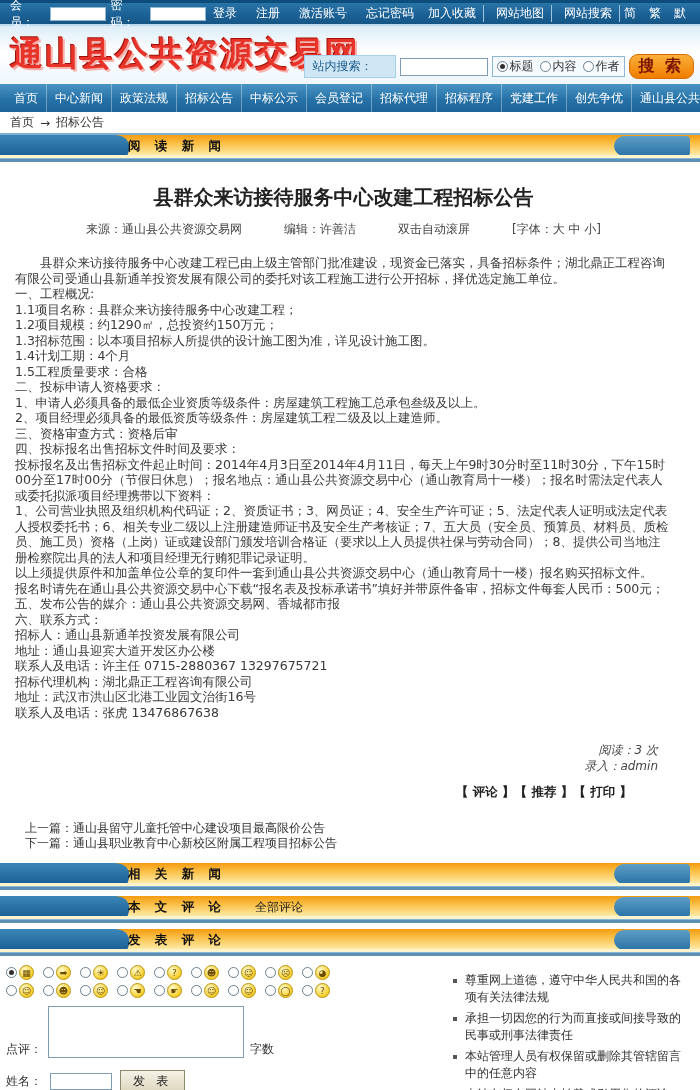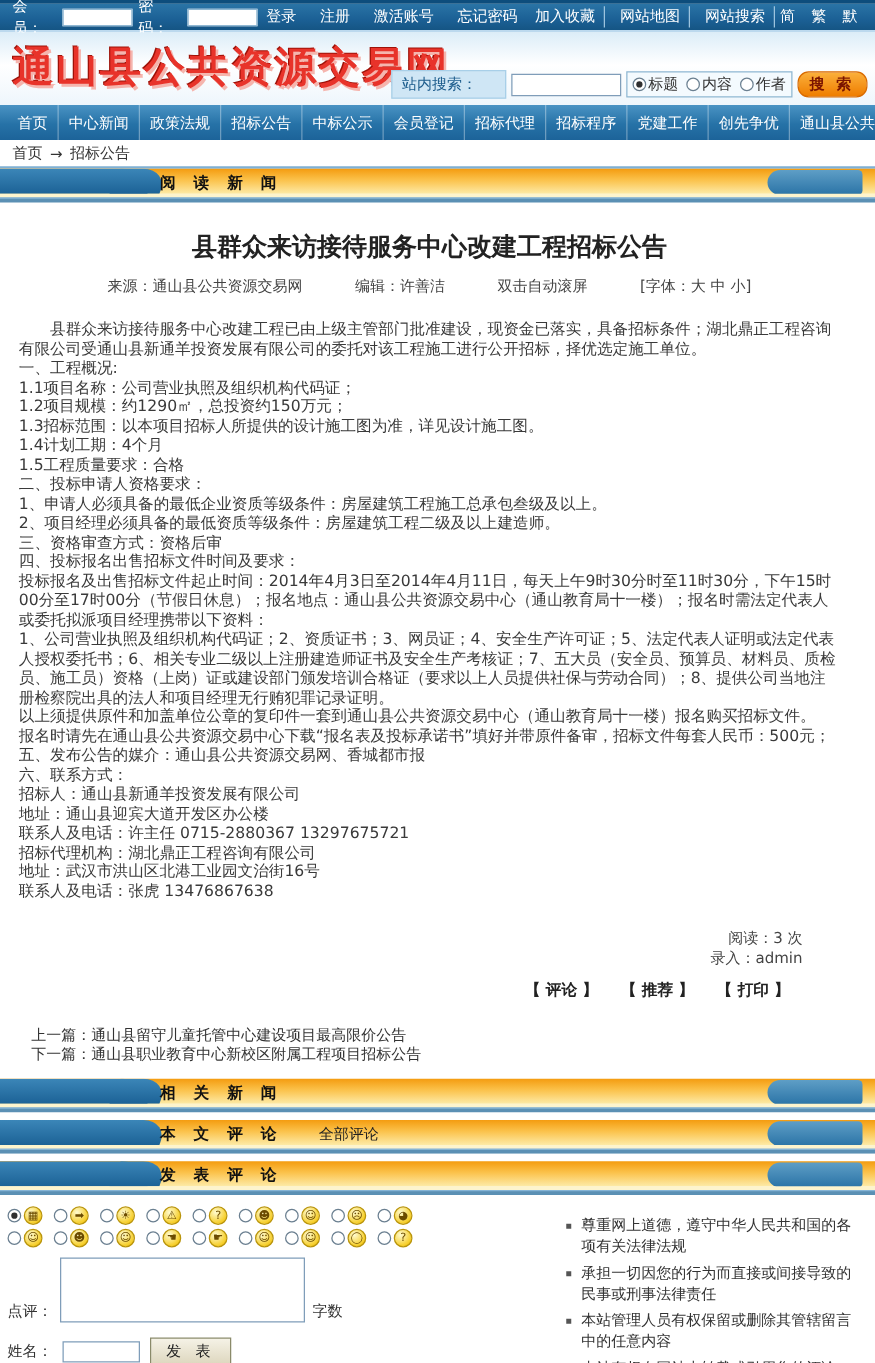--- a/index.html
+++ b/index.html
@@ -17,21 +17,21 @@
   
   .header { position:relative; height:58px; background:linear-gradient(#dcedf8,#ffffff 45%,#eef6fc); }
   .logo { position:absolute; left:10px; top:6px; font-size:33px; font-weight:bold; color:#e8332a; letter-spacing:2px; text-shadow:2px 2px 0 #f5b5ae, -1px -1px 0 #9e1208; font-family:"DejaVu Serif","Liberation Serif",serif; }
   .searchrow { position:absolute; right:6px; bottom:5px; display:flex; align-items:center; gap:4px; }
   .search-label { background:#cfe6f5; border:1px solid #a8cfe8; color:#1c5c8c; padding:2px 22px 2px 8px; font-size:12px; }
   .search-input { width:88px; height:18px; border:1px solid #7f9db9; background:#fff; }
   .radiobox { display:flex; align-items:flex-end; border:1px solid #8fb7d2; background:#f4fafe; padding:1px 4px; gap:6px; }
   .radio { width:11px; height:11px; border:1px solid #6a7f90; border-radius:50%; background:#fff; display:inline-block; position:relative; }
   .radio.on::after { content:""; position:absolute; left:2px; top:2px; width:5px; height:5px; border-radius:50%; background:#2f2f2f; }
   .ritem { display:inline-flex; align-items:center; gap:2px; color:#333; cursor:pointer; }
-  .search-btn { background:linear-gradient(#fbb03b,#ef7d00); border:1px solid #d96b00; border-radius:9px; color:#7a1400; font-weight:bold; font-size:12px; padding:1px 9px; cursor:pointer; letter-spacing:3px; }
+  .search-btn { background:linear-gradient(#fbb03b,#ef7d00); border:1px solid #d96b00; border-radius:9px; color:#7a1400; font-weight:bold; font-size:16px; padding:1px 9px; cursor:pointer; letter-spacing:3px; }
 
   
   .nav { height:28px; background:linear-gradient(#4a93c4,#2672a7 55%,#1c6399); display:flex; align-items:center; color:#fff; }
   .nav-deco { width:44px; height:22px; margin-left:6px; background:radial-gradient(circle at 35% 40%, rgba(255,255,255,.28) 0 7px, transparent 8px), radial-gradient(circle at 60% 45%, rgba(255,255,255,.22) 0 8px, transparent 9px); }
   .nav-item { padding:0 8px; height:100%; display:flex; align-items:center; border-left:1px solid rgba(255,255,255,.35); font-size:12px; white-space:nowrap; cursor:pointer; }
   .nav-item:first-of-type { border-left:none; }
   .nav-user { margin-left:auto; margin-right:10px; width:18px; height:18px; border-radius:50% 50% 4px 4px; background:rgba(255,255,255,.25); }
 
   
   .crumb { height:23px; display:flex; align-items:center; gap:6px; padding:0 10px; color:#333; border-bottom:2px solid #7fb0d4; }
@@ -48,23 +48,23 @@
   .secline-y { height:3px; background:#fdf4cd; }
   .secline-b { height:4px; background:#5b90b4; border-top:1px solid #86b5d6; }
   .gapline { height:6px; background:#fff; }
 
   
   .article { padding:8px 28px 6px 15px; }
   .art-title { text-align:center; font-size:20px; font-weight:bold; color:#222; margin:14px 0 10px; }
   .art-meta { display:flex; justify-content:center; gap:42px; color:#444; font-size:12px; margin-bottom:17px; }
   .art-meta .fontctl { cursor:pointer; }
   .para { font-size:12.5px; line-height:15.5px; color:#3a3a3a; word-break:break-all; }
-  .views { text-align:right; color:#444; font-size:12px; line-height:16px; margin:22px 30px 10px 0; }
+  .views { text-align:right; color:#444; font-size:12px; line-height:16px; margin:22px 14px 10px 0;font-style:italic; }
   .actions { text-align:right; margin:8px 40px 18px 0; font-size:12.5px; color:#222; }
-  .actions span { margin-left:18px; cursor:pointer; font-weight:bold; }
+  .actions span { cursor:pointer; font-weight:bold; }
   .prevnext { font-size:12px; color:#333; line-height:15px; padding:2px 0 6px 10px; }
   .prevnext div { cursor:pointer; }
 
   
   .formzone { display:flex; padding:6px 4px 10px 6px; }
   .formleft { width:435px; }
   .emorow { display:flex; gap:9px; margin:3px 0; align-items:center; }
   .emocell { display:inline-flex; align-items:center; gap:2px; cursor:pointer; }
   .emo { width:15px; height:15px; border-radius:50%; background:radial-gradient(circle at 35% 30%,#fffbd0,#f6ce2a 70%,#e0a90c); border:1px solid #b9940b; font-size:9px; line-height:14px; text-align:center; color:#6b4b00; display:inline-block; }
   .reviewrow { display:flex; align-items:flex-end; gap:6px; margin-top:8px; }
@@ -175,21 +175,21 @@
   <div class="art-meta">
     <span>来源：通山县公共资源交易网</span>
     <span>编辑：许善洁</span>
     <span>双击自动滚屏</span>
     <span class="fontctl">[字体：大 中 小]</span>
   </div>
   <div>
 
   <div class="para">　　县群众来访接待服务中心改建工程已由上级主管部门批准建设，现资金已落实，具备招标条件；湖北鼎正工程咨询有限公司受通山县新通羊投资发展有限公司的委托对该工程施工进行公开招标，择优选定施工单位。</div>
       <div class="para">一、工程概况:</div>
-      <div class="para">1.1项目名称：公司营业执照及组织机构代码证；</div>
+      <div class="para">1.1项目名称：县群众来访接待服务中心改建工程；</div>
       <div class="para">1.2项目规模：约1290㎡，总投资约150万元；</div>
       <div class="para">1.3招标范围：以本项目招标人所提供的设计施工图为准，详见设计施工图。</div>
       <div class="para">1.4计划工期：4个月</div>
       <div class="para">1.5工程质量要求：合格</div>
       <div class="para">二、投标申请人资格要求：</div>
       <div class="para">1、申请人必须具备的最低企业资质等级条件：房屋建筑工程施工总承包叁级及以上。</div>
       <div class="para">2、项目经理必须具备的最低资质等级条件：房屋建筑工程二级及以上建造师。</div>
       <div class="para">三、资格审查方式：资格后审</div>
       <div class="para">四、投标报名出售招标文件时间及要求：</div>
       <div class="para">投标报名及出售招标文件起止时间：2014年4月3日至2014年4月11日，每天上午9时30分时至11时30分，下午15时00分至17时00分（节假日休息）；报名地点：通山县公共资源交易中心（通山教育局十一楼）；报名时需法定代表人或委托拟派项目经理携带以下资料：</div>

